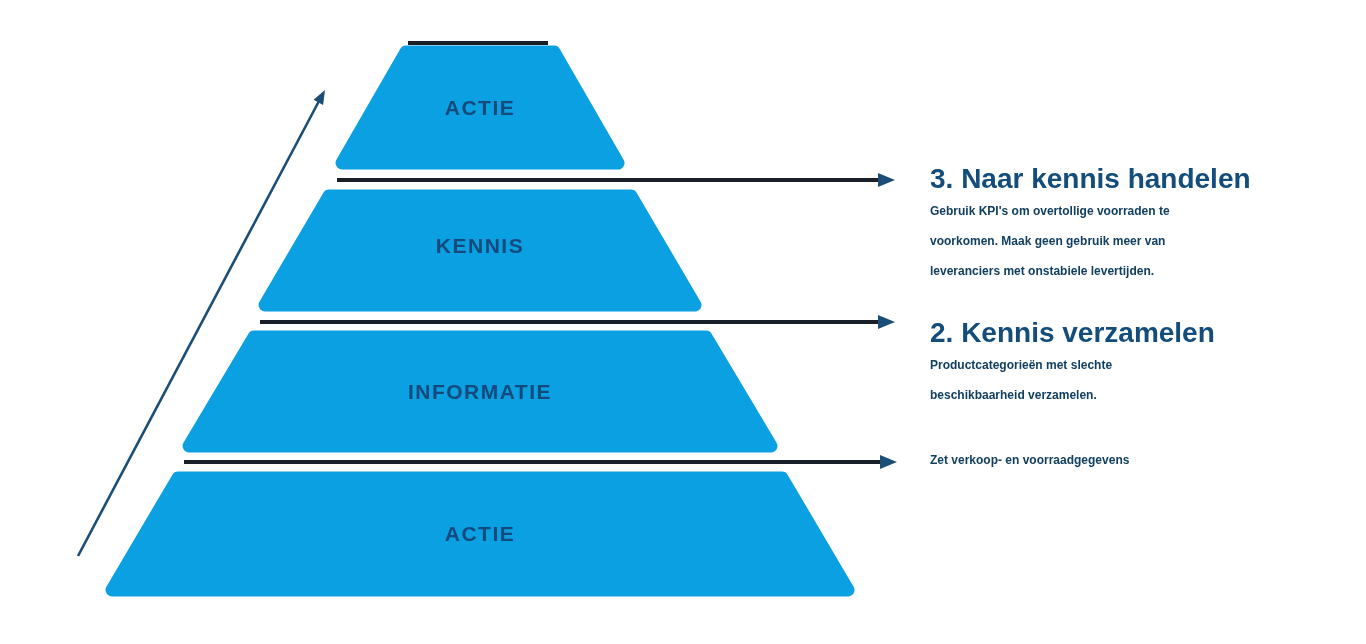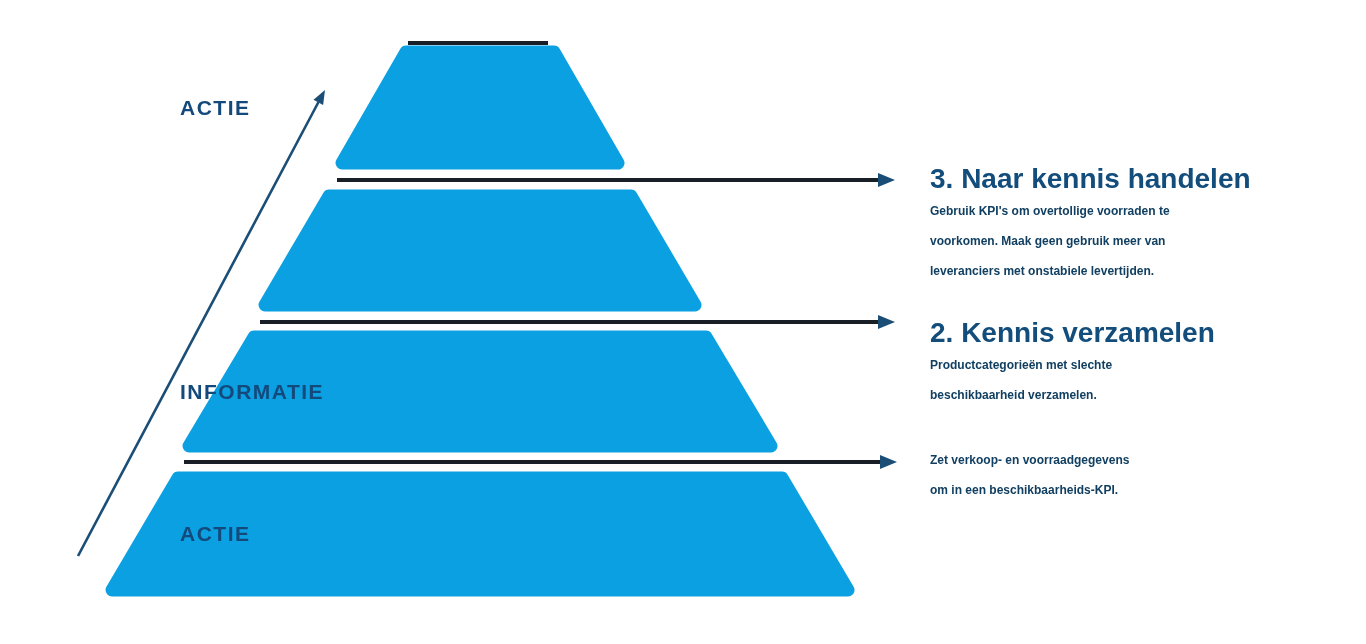--- a/index.html
+++ b/index.html
@@ -48,21 +48,21 @@
     fill:var(--arrow-navy);
   }
   .diag-arrow-line{
     stroke:var(--arrow-navy);
     stroke-width:2.6;
   }
   .pyr-label{
     position:absolute;
     left:180px;
     width:600px;
-    text-align:left;
+    text-align:center;
     font-size:21px;
     font-weight:700;
     letter-spacing:1.5px;
     color:var(--label-navy);
     white-space:nowrap;
   }
   .annotation{
     position:absolute;
     left:930px;
     width:430px;
@@ -106,20 +106,21 @@
     <line class="sep-line" x1="184" y1="462" x2="881" y2="462"></line>
     <path class="arrowhead" d="M880,455 L897,462 L880,469 Z"></path>
 
     <path class="level-shape" d="M406,52 L554,52 L618,163 L342,163 Z"></path>
     <path class="level-shape" d="M329,196 L631,196 L695,305 L265,305 Z"></path>
     <path class="level-shape" d="M254,337 L706,337 L771,446 L189,446 Z"></path>
     <path class="level-shape" d="M178,478 L782,478 L848,590 L112,590 Z"></path>
   </svg>
 
   <div class="pyr-label" style="top:96px">ACTIE</div>
+  <div class="pyr-label" style="top:234px">KENNIS</div>
   <div class="pyr-label" style="top:380px">INFORMATIE</div>
   <div class="pyr-label" style="top:522px">ACTIE</div>
 
   <div class="annotation" style="top:164px">
     <div class="heading-block">
       <div class="heading-line">3. Naar kennis handelen</div>
     </div>
     <div>
       <div class="body-line">Gebruik KPI's om overtollige voorraden te</div>
       <div class="body-line">voorkomen. Maak geen gebruik meer van</div>
@@ -133,17 +134,16 @@
     </div>
     <div>
       <div class="body-line">Productcategorieën met slechte</div>
       <div class="body-line">beschikbaarheid verzamelen.</div>
     </div>
   </div>
 
   <div class="annotation" style="top:445px">
     <div>
       <div class="body-line">Zet verkoop- en voorraadgegevens</div>
-      <div class="body-line">om in een beschikbaarheids-KPI.</div>
     </div>
   </div>
 
 </div>
 
 </body></html>

